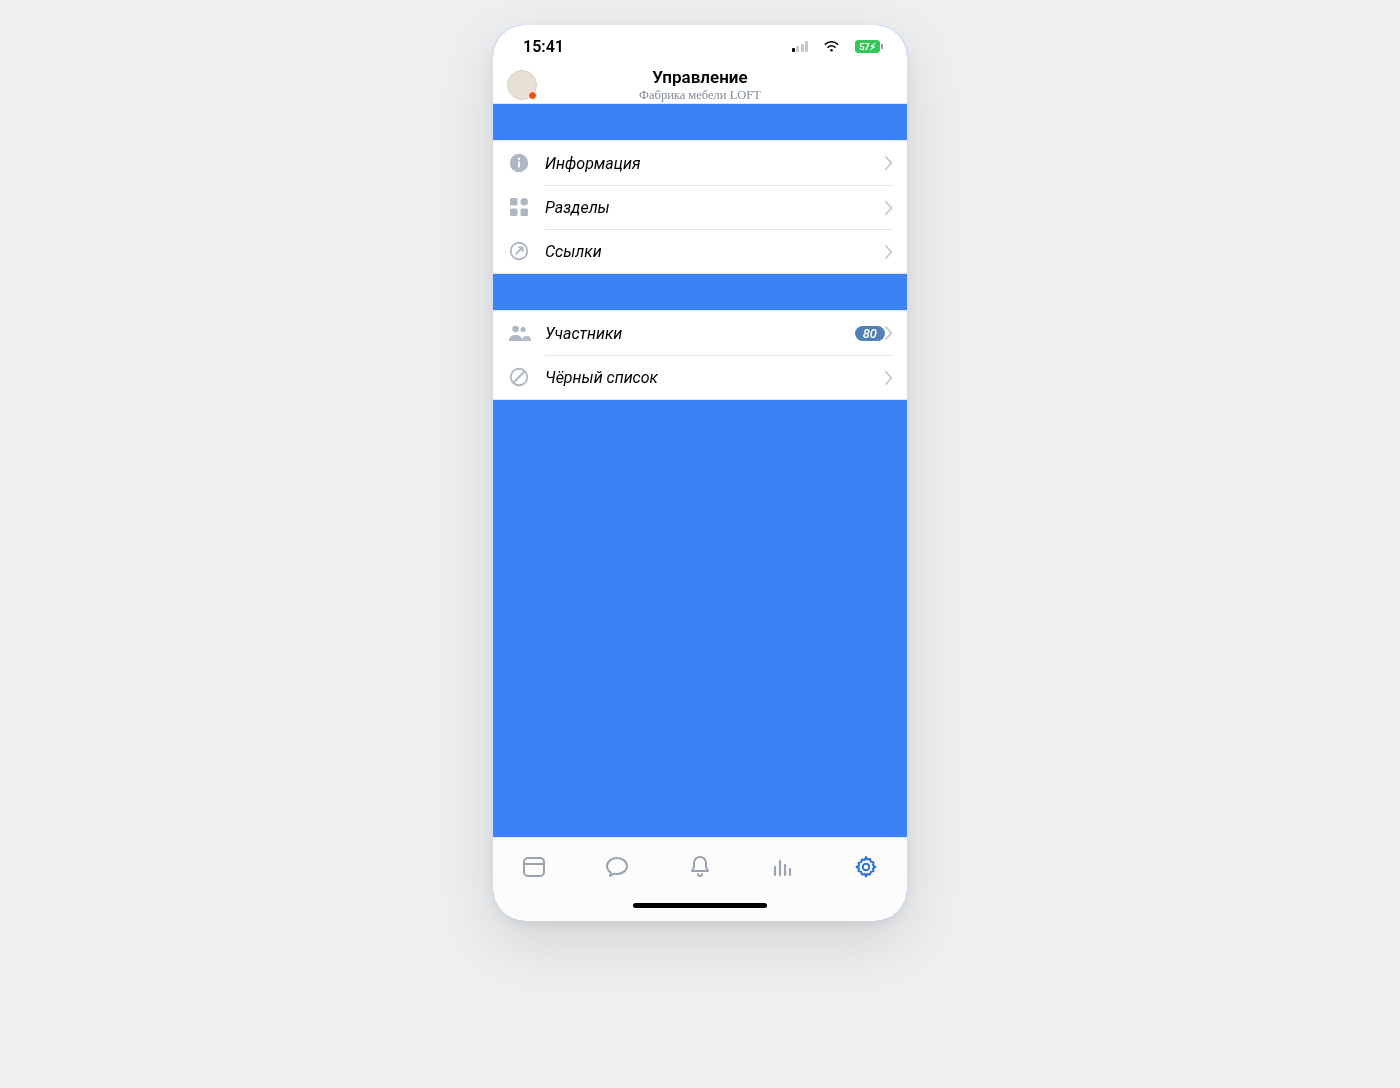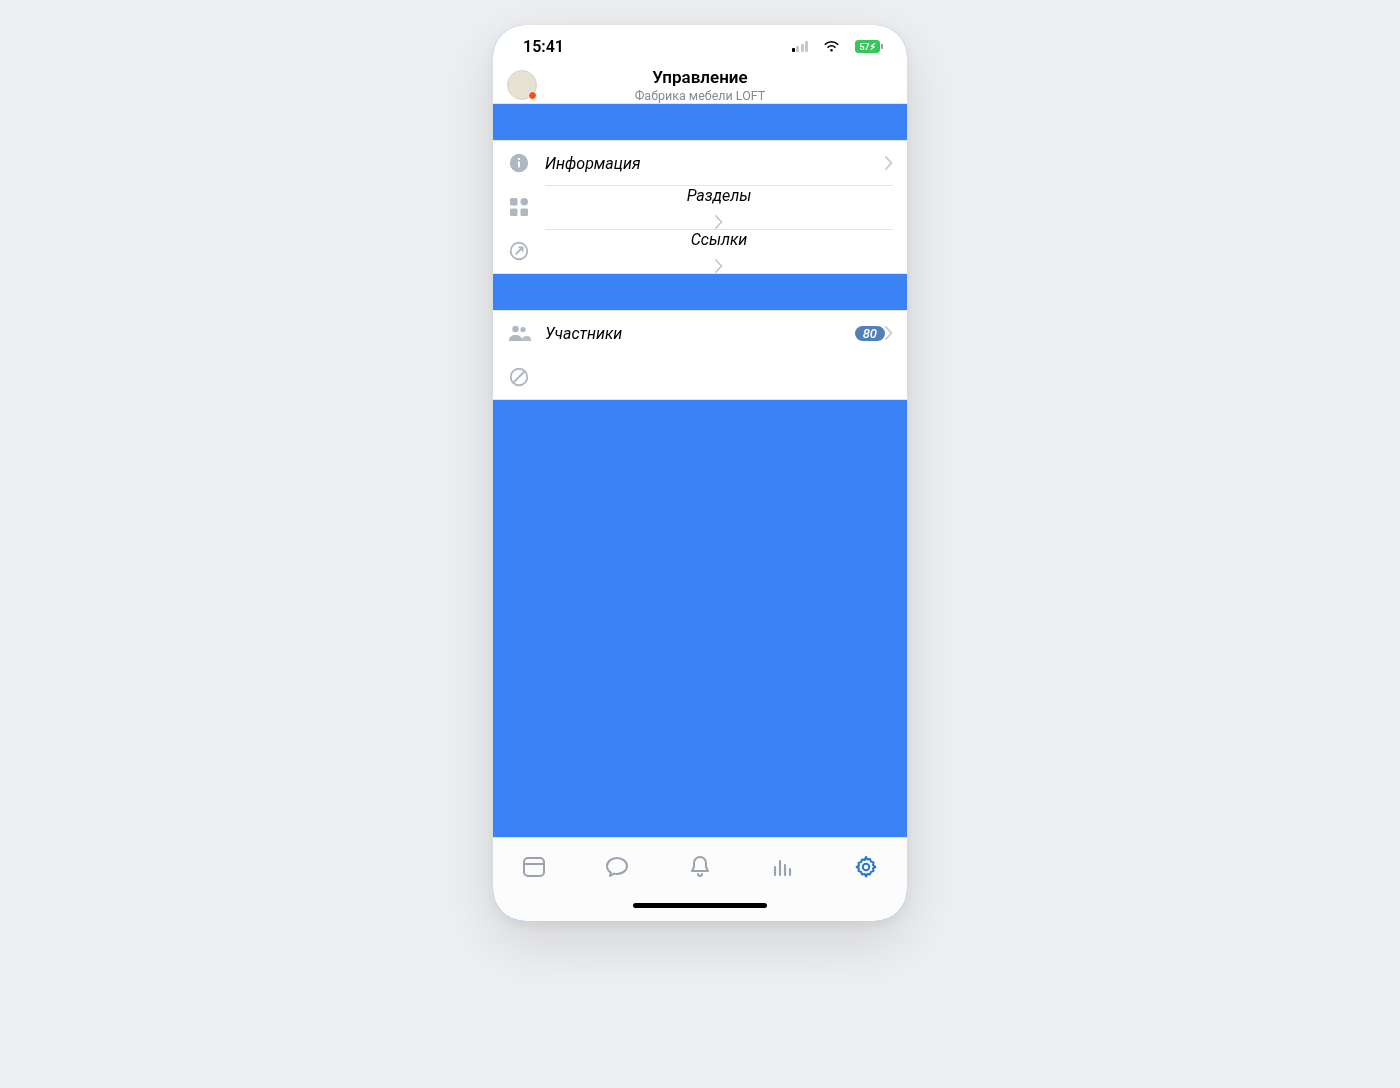--- a/index.html
+++ b/index.html
@@ -64,37 +64,37 @@
     position:relative;
     flex-shrink:0;
     border:1px solid #d9d3c5;
   }
   .avatar-dot{
     position:absolute;right:-1px;bottom:-1px;width:9px;height:9px;
     background:#f24e1e;border-radius:50%;border:1.5px solid #fff;
   }
   .nav-titles{flex:1;text-align:center; margin-left:-30px;}
   .nav-title{font-size:17px;font-weight:600;color:#000;line-height:1.2;}
-  .nav-subtitle{font-size:12.5px;color:#818c99;line-height:1.2;margin-top:1px;}
+  .nav-subtitle{font-size:12.5px;color:#818c99;line-height:1.2;margin-top:1px;font-family:Liberation Serif, serif;}
 
   
   .scroll-area{flex:1; overflow:hidden;}
   .group {
     margin-top: 36px;
     background:#fff;
     border-top:0.5px solid #e3e4e8;
     border-bottom:0.5px solid #e3e4e8;
   }
   .group:first-child{margin-top:36px;}
   .row {
     display:flex;align-items:center;
     min-height:44px;
     padding: 0 14px;
   }
-  .row + .row .row-body { border-top:0.5px solid #e3e4e8;flex-direction:column; }
+  .row + .row .row-body { border-top:0.5px solid #e3e4e8; }
   .row-icon{
     width:24px;height:24px;flex-shrink:0;
     display:flex;align-items:center;justify-content:center;
     color:#aeb7c2;
     margin-right:14px;
   }
   .row-body{
     flex:1;display:flex;align-items:center;min-height:44px;
     gap:0;
     font-style:italic;
@@ -233,20 +233,26 @@
             </svg>
         </div>
       </div>
       <div class="row">
         <div class="row-icon">
           <svg width="22" height="22" viewBox="0 0 24 24" fill="none">
               <circle cx="12" cy="12" r="9" stroke="#aeb7c2" stroke-width="2"></circle>
               <line x1="6" y1="18" x2="18" y2="6" stroke="#aeb7c2" stroke-width="2"></line>
             </svg>
         </div>
+        <div class="row-body">
+          <div class="row-label">Чёрный список</div>
+          <svg class="chevron" width="8" height="14" viewBox="0 0 8 14">
+              <path d="M1 1l5.5 6L1 13" stroke="currentColor" stroke-width="1.8" fill="none" stroke-linecap="round" stroke-linejoin="round"></path>
+            </svg>
+        </div>
       </div>
     </div>
 
   </div>
 
   <div class="tab-bar">
     <div class="tab">
       <svg width="26" height="26" viewBox="0 0 26 26" fill="none">
           <rect x="3" y="4" width="20" height="18" rx="4" stroke="currentColor" stroke-width="2"></rect>
           <line x1="3" y1="10" x2="23" y2="10" stroke="currentColor" stroke-width="2"></line>

